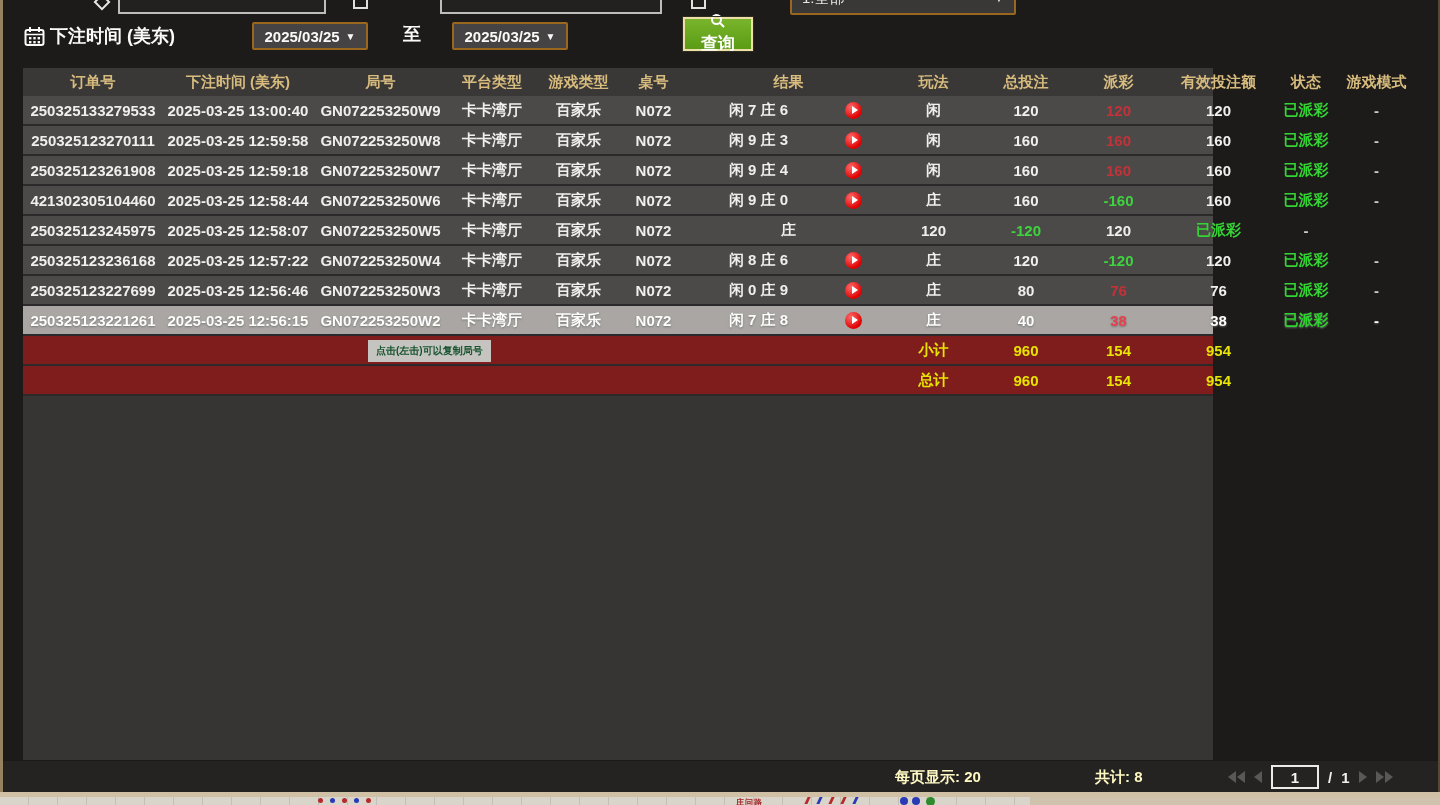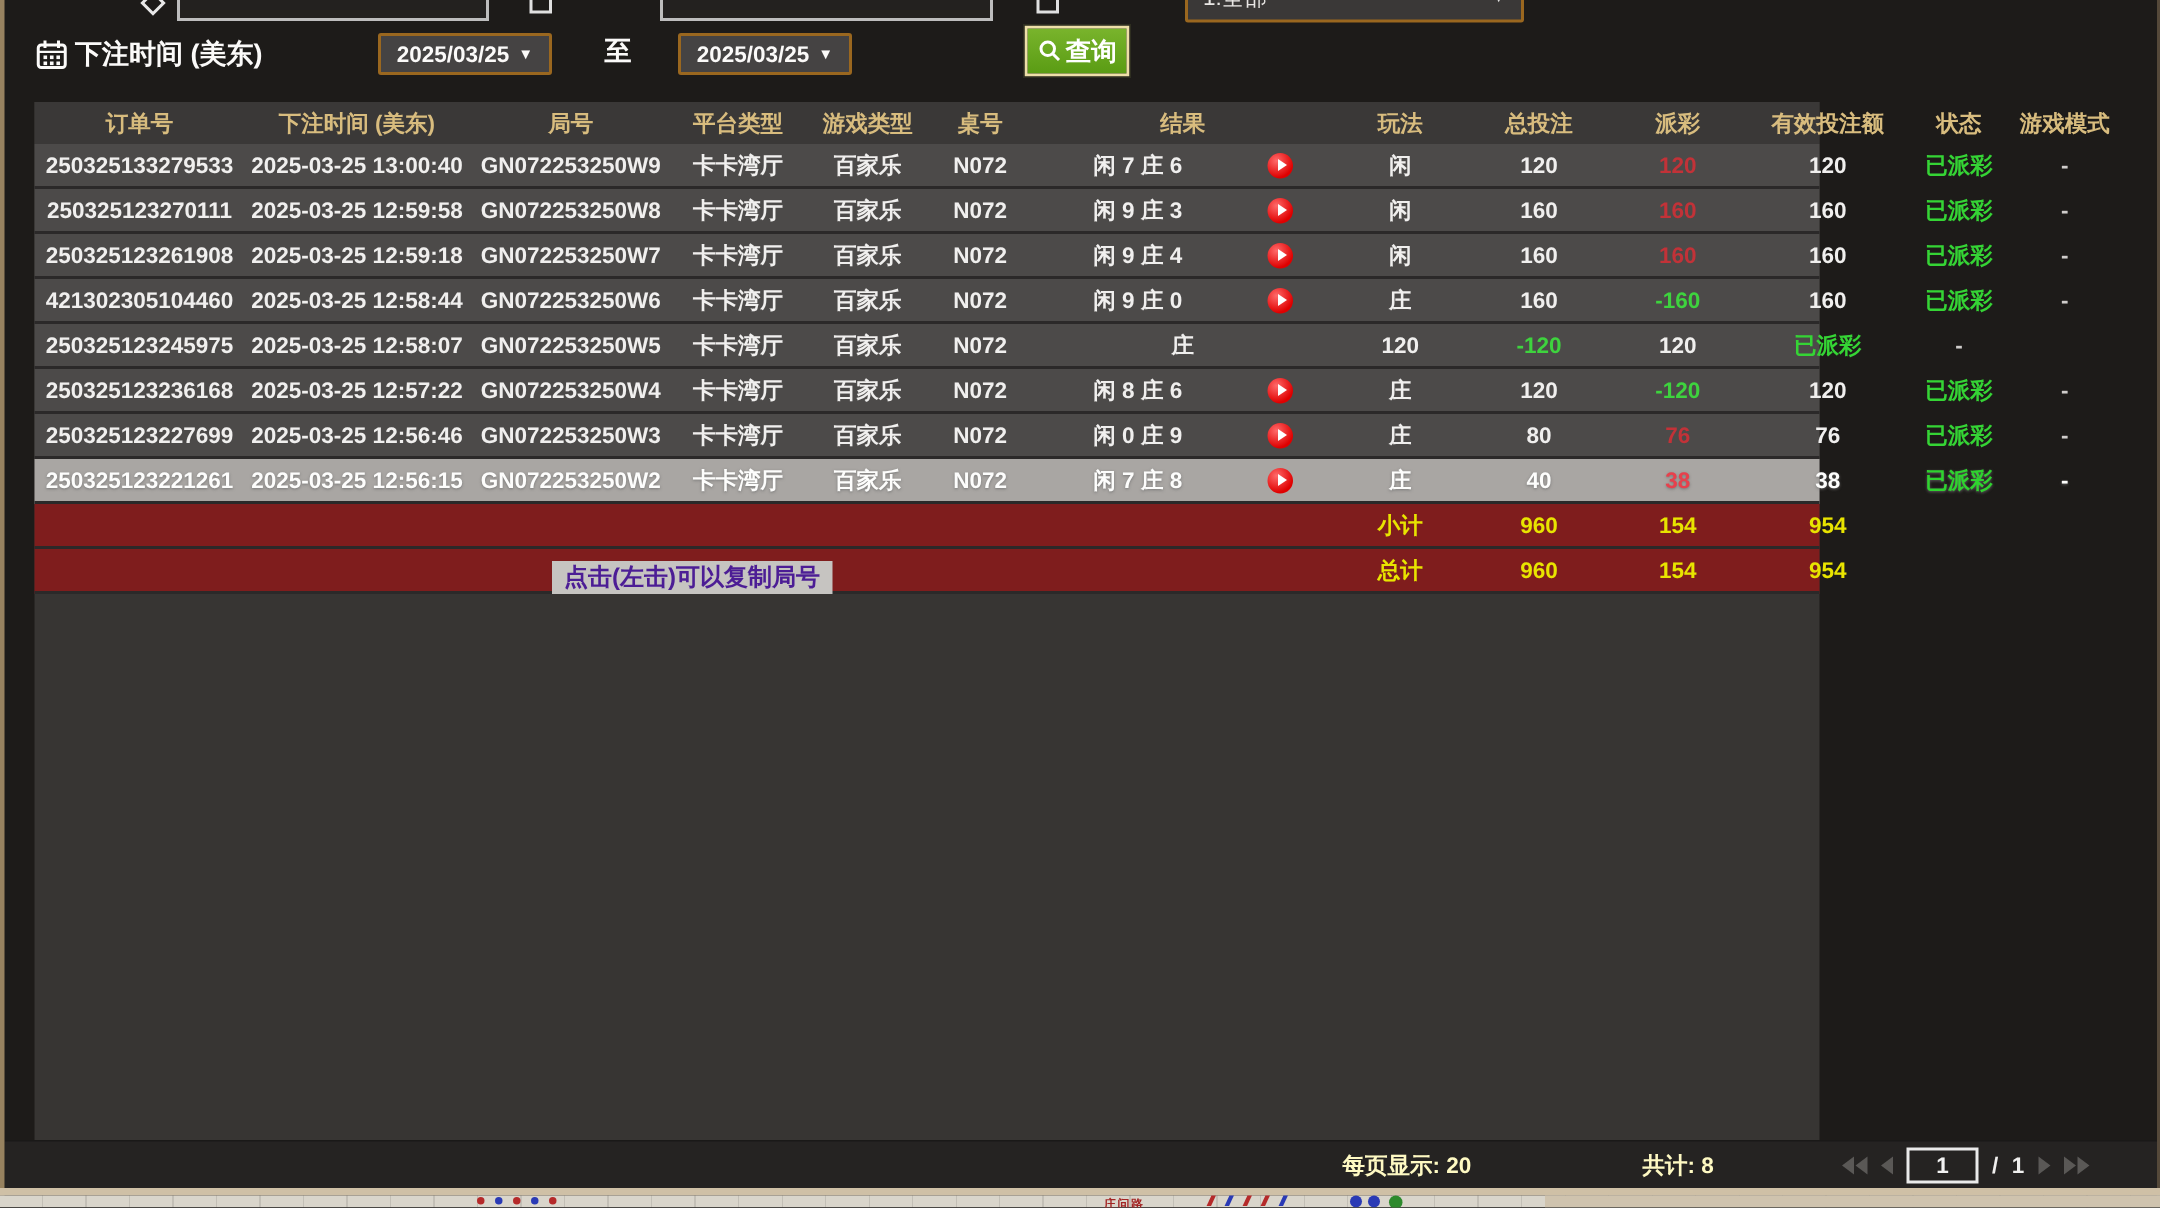--- a/index.html
+++ b/index.html
@@ -31,21 +31,21 @@
   
   .filter-row { position:absolute; left:0; top:0; width:1440px; height:66px; }
   .cal-icon { position:absolute; left:24px; top:26px; }
   .bet-time-label { position:absolute; left:50px; top:24px; font-size:18px; font-weight:bold; color:#fbfaf9; }
   .date-btn { position:absolute; top:22px; width:116px; height:28px; background:#454343; border:2px solid #9a671f; border-radius:2px;
     display:flex; align-items:center; justify-content:center; gap:6px; color:#fbfaf9; font-size:15px; font-weight:bold; cursor:pointer; }
   .date-btn .caret { font-size:10px; }
   .to-label { position:absolute; left:403px; top:22px; font-size:18px; font-weight:bold; color:#fbfaf9; }
   .query-btn { position:absolute; left:683px; top:17px; width:70px; height:34px; background:linear-gradient(#79b42c,#5a9c14);
     border:2px solid #eedfa8; outline:1px solid #2e2e20; display:flex; align-items:center; justify-content:center; gap:3px;
-    color:#ffffff; font-size:17px; font-weight:bold; cursor:pointer; }
+    color:#ffffff; font-size:17px; font-weight:bold; cursor:pointer;flex-direction:column; }
 
   
   .table-wrap { position:absolute; left:23px; top:68px; width:1190px; height:692px; background:#373533; }
   .grid { display:grid; grid-template-columns:140px 150px 135px 88px 85px 65px 205px 85px 100px 85px 115px 60px 81px; }
   .thead { height:28px; background:#3a3837; }
   .td { display:flex; align-items:center; justify-content:center; font-size:15px; font-weight:bold; color:#f0efee; white-space:nowrap; }
   .hcell { color:#d8bc7e; }
   .trow { height:30px; background:#4c4a49; border-bottom:2px solid #2b2929; }
   .trow.hl { background:#a9a6a3; }
   .trow.hl .td { color:#fdfdfc; text-shadow:0 1px 2px rgba(110,110,110,.85); }
@@ -57,22 +57,22 @@
   .td.red { color:#c23238; }
   .td.green { color:#3ed33e; }
   .trow.hl .td.red { color:#e8404c; }
   .td.status { color:#35d435; }
   .trow.hl .td.status { color:#2fd32f; }
   .td.mode { color:#cfcdcb; }
   .srow { height:30px; background:#7f1d1d; border-bottom:2px solid #2b2929; }
   .ylabel, .ynum { color:#e8e400 !important; }
   .c8 { grid-column:8; } .c9 { grid-column:9; } .c10 { grid-column:10; } .c11 { grid-column:11; }
 
-  .tooltip { position:absolute; left:368px; top:340px; height:22px; background:#c6c4c1; color:#4c1d95;
-    font-size:16px; font-weight:bold; display:flex; align-items:center; padding:0 8px;margin-top:34px; }
+  .tooltip { position:absolute; left:368px; top:340px; height:22px; background:#c6c4c1; color:#14532d;
+    font-size:10px; font-weight:bold; display:flex; align-items:center; padding:0 8px; }
 
   
   .footer { position:absolute; left:3px; top:760px; width:1435px; height:32px; background:#252322; border-top:1px solid #1a1918; }
   .footer .lbl { position:absolute; top:7px; font-size:15px; font-weight:bold; color:#fef9c3; }
   .pager { position:absolute; left:1225px; top:0; height:32px; display:flex; align-items:center; gap:9px; }
   .tri { width:0; height:0; border-top:6px solid transparent; border-bottom:6px solid transparent; cursor:pointer; }
   .tri.l { border-right:8px solid #5a5856; }
   .tri.r { border-left:8px solid #5a5856; }
   .dbl { display:flex; gap:1px; cursor:pointer; }
   .page-input { width:48px; height:24px; background:transparent; border:2px solid #eaeaea; color:#f2f2f2;

